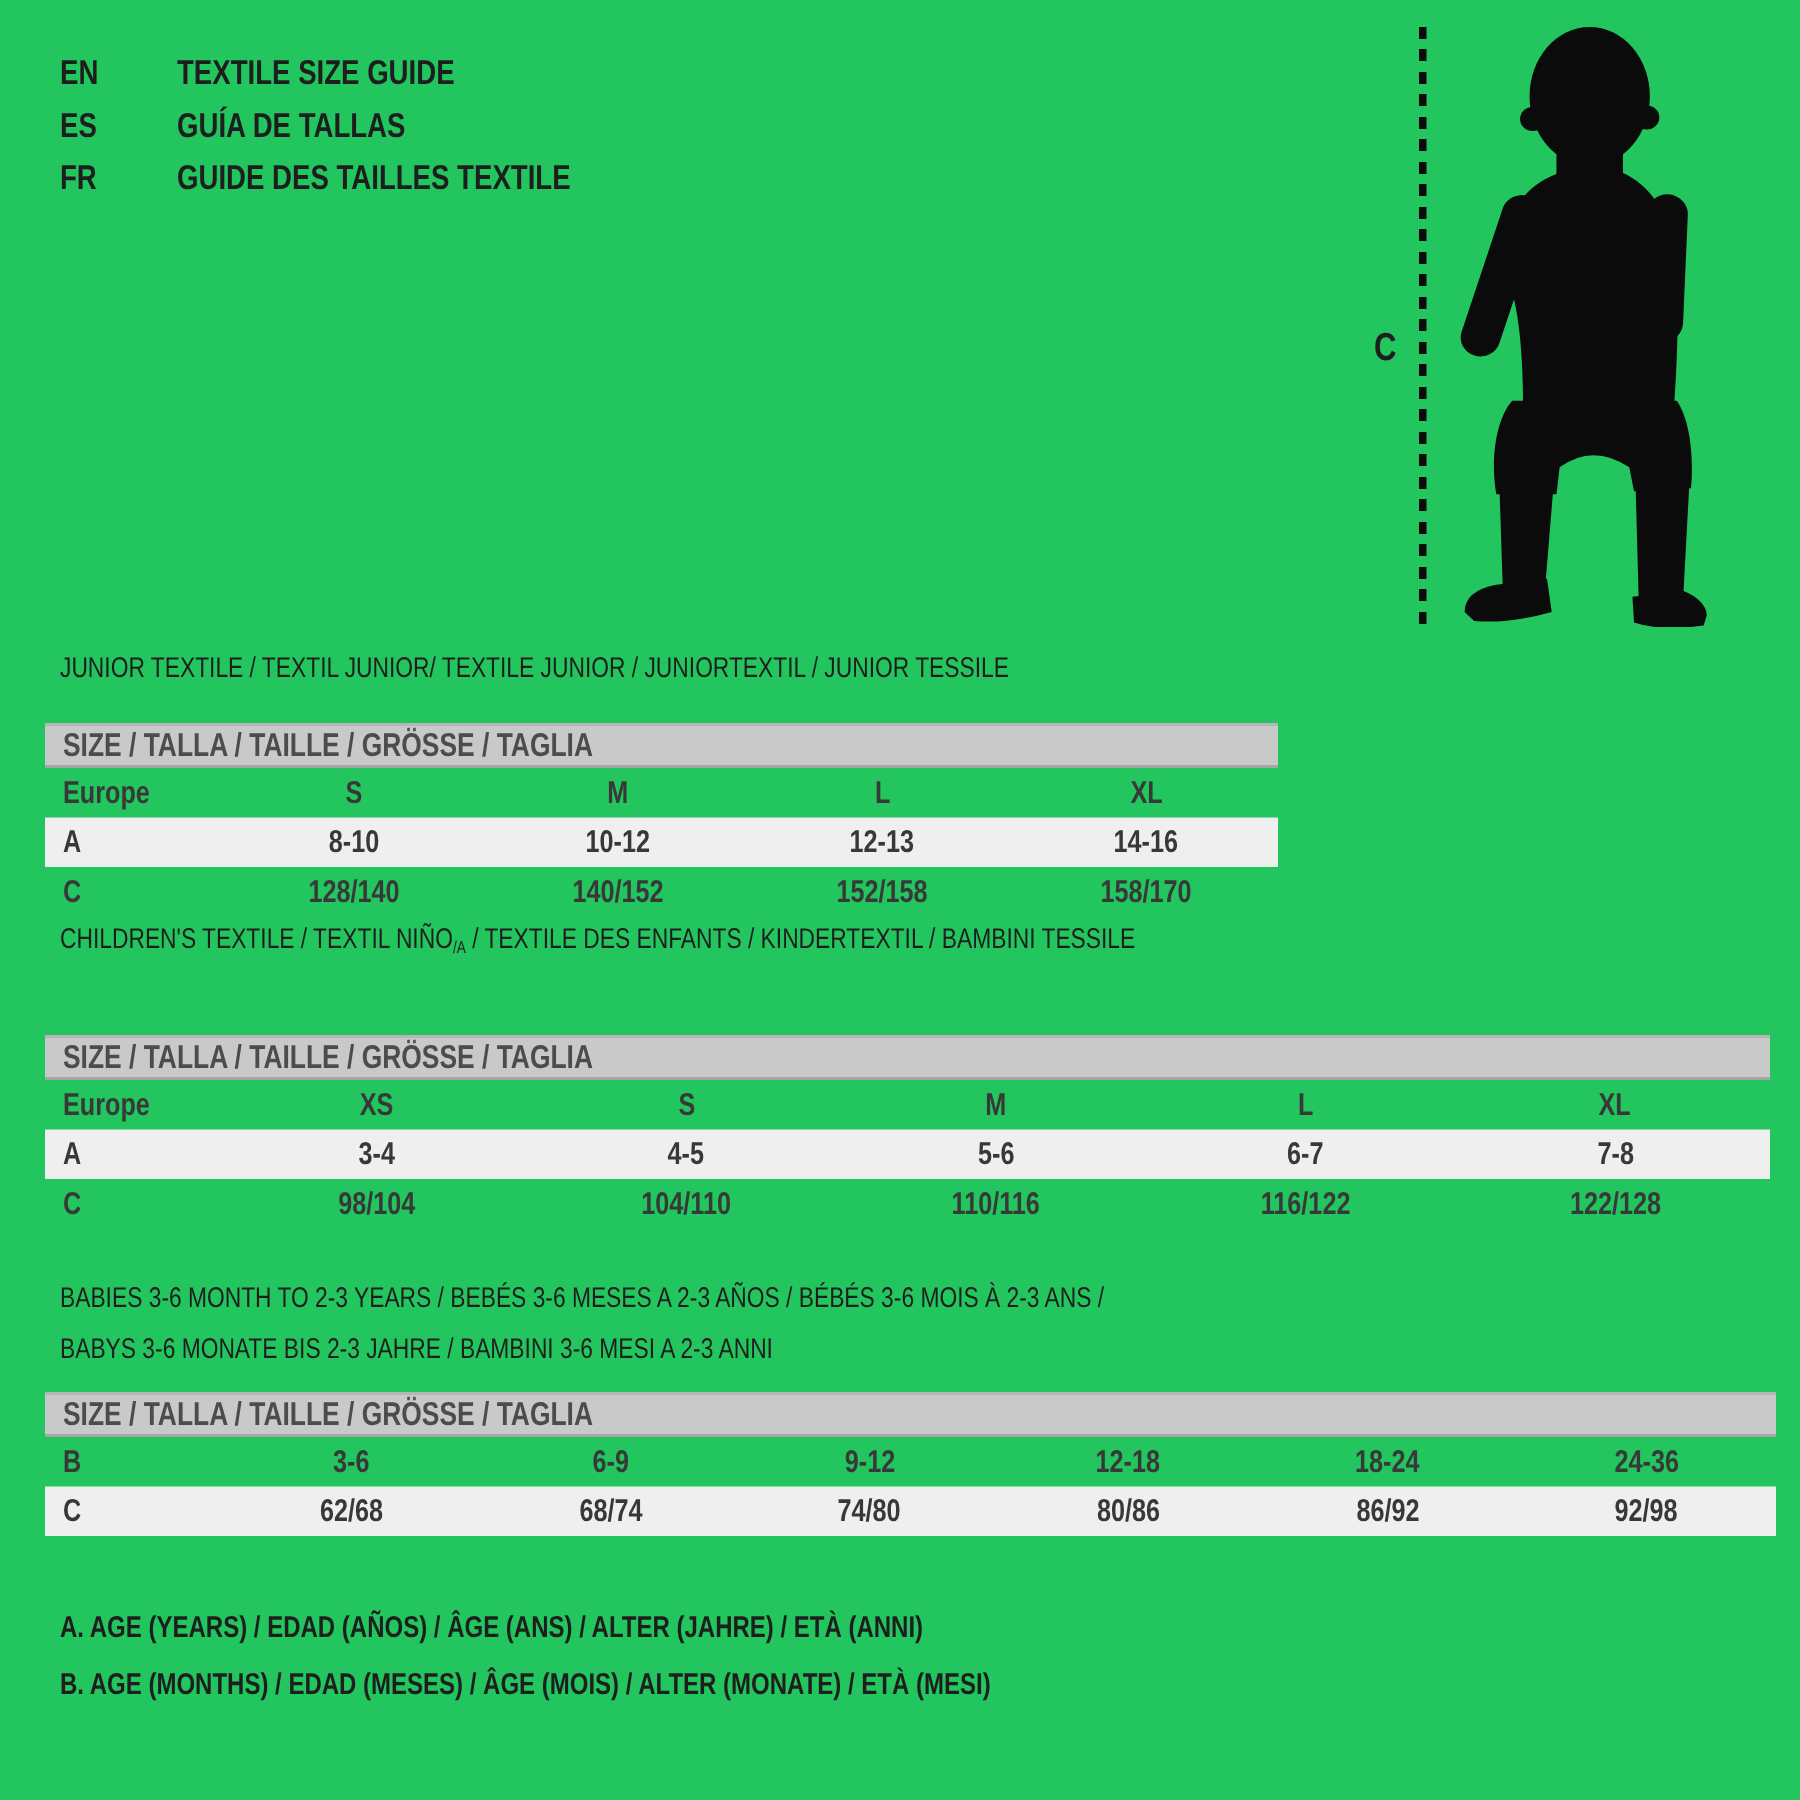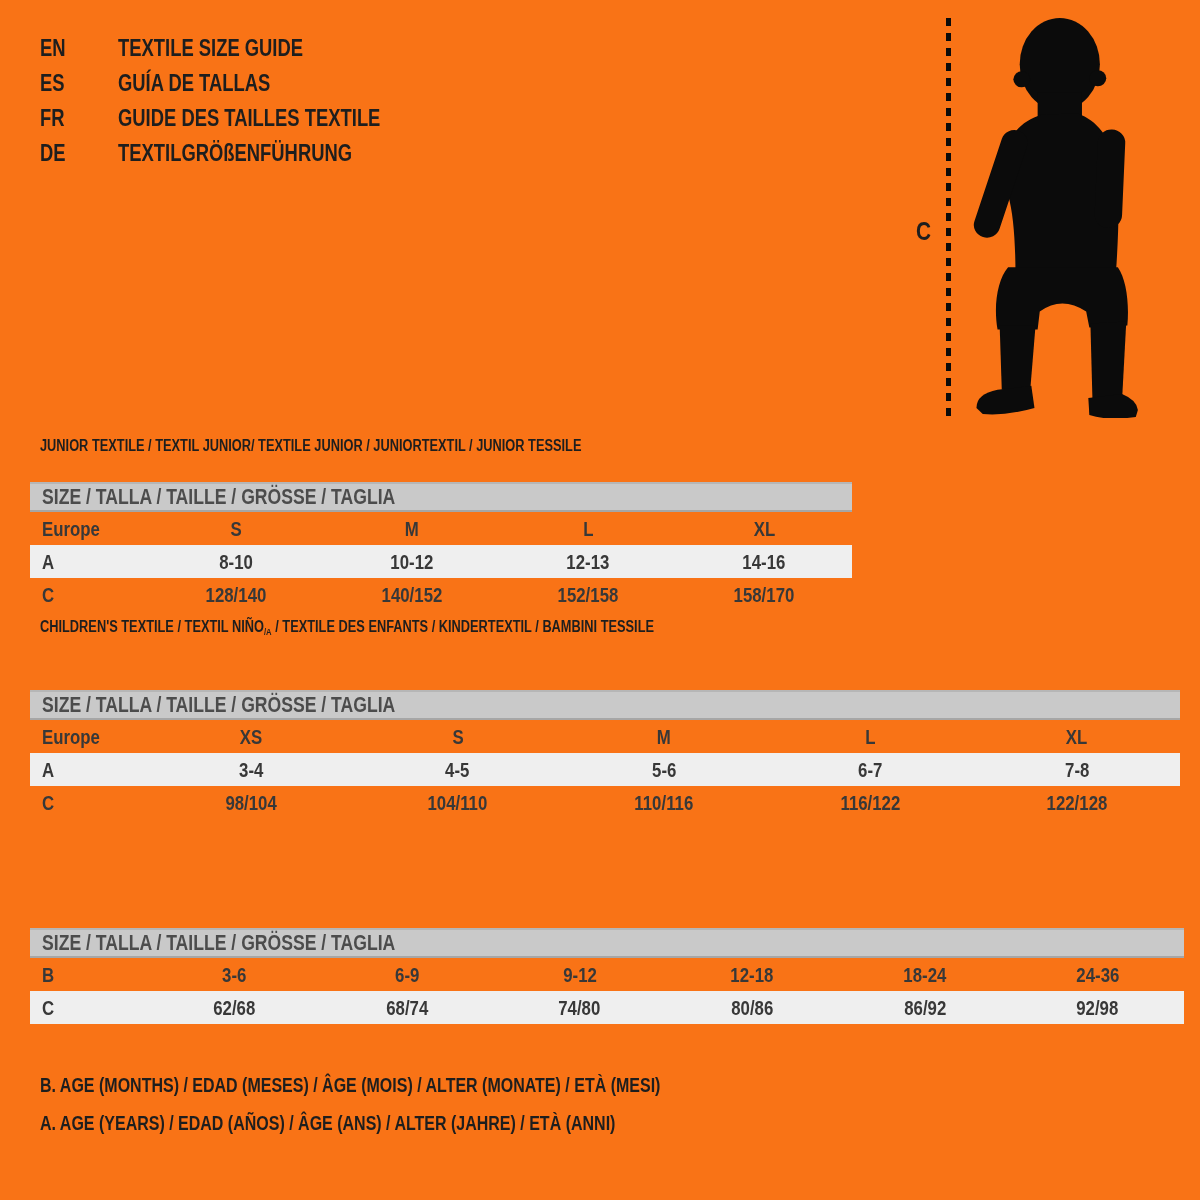--- a/index.html
+++ b/index.html
@@ -1,38 +1,38 @@
 <!DOCTYPE html>
 <html style="--ink: #1e1e1e; --inkCell: #383838; --inkMuted: #4c4c4c; --bar: #c9c9c9; --barEdge: #a6a6a6; --barEdgeTop: #b6b6b6; --rowAlt: #efefef; --silhouette: #0b0b0b;"><head>
 <meta charset="utf-8">
 <style>
   * { margin:0; padding:0; box-sizing:border-box; }
   html,body { background:#fff; }
   .page {
-    position:relative; width:1200px; height:1200px; background:#f97316;
+    position:relative; width:1200px; height:1200px; background:#22c55e;
     font-family:"Liberation Sans","DejaVu Sans",sans-serif; color:var(--ink,#222);
     overflow:hidden;
   }
   
   .cond { display:inline-block; transform:scaleX(0.8); transform-origin:0 50%; white-space:nowrap; }
   .cond-c { display:inline-block; transform:scaleX(0.8); transform-origin:50% 50%; white-space:nowrap; }
 
   
   .langs { position:absolute; left:40px; top:31px; }
   .lang-row { display:flex; height:35px; align-items:center; font-size:23px; font-weight:700; color:var(--ink); }
   .lang-code { width:78px; }
 
   
   .measure-line { position:absolute; left:946px; top:18px; width:5px; height:398px;
     background:repeating-linear-gradient(to bottom, var(--silhouette,#101010) 0 8px, transparent 8px 15px); }
   .measure-label { position:absolute; left:916px; top:216px; font-size:26px; font-weight:700; color:var(--ink); }
   .silhouette { position:absolute; left:968px; top:16px; width:172px; height:402px; color:var(--silhouette,#101010); }
 
   
-  .sec-title { position:absolute; left:40px; font-size:16px; font-weight:700; color:var(--ink); line-height:26px; }
+  .sec-title { position:absolute; left:40px; font-size:19px; font-weight:400; color:var(--ink); line-height:26px; }
   .sub { font-size:0.6em; vertical-align:-0.28em; letter-spacing:0; }
 
   
   .tbl { position:absolute; left:30px; }
   .tbl-bar { height:30px; background:var(--bar,#c9c9c9);
     border-top:2px solid var(--barEdgeTop,#b6b6b6); border-bottom:2px solid var(--barEdge,#a6a6a6);
     display:flex; align-items:center; padding-left:12px;
     font-size:22px; font-weight:700; color:var(--inkMuted,#4c4c4c);text-align:center; }
   .tbl-row { display:grid; height:33px; align-items:center; font-size:21px; font-weight:700; color:var(--inkCell,#383838); }
   .tbl-row.alt { background:var(--rowAlt,#efefef); }
@@ -64,24 +64,20 @@
       <span class="lang-code"><span class="cond">EN</span></span>
       <span class="cond">TEXTILE SIZE GUIDE</span>
     </div>
     <div class="lang-row">
       <span class="lang-code"><span class="cond">ES</span></span>
       <span class="cond">GUÍA DE TALLAS</span>
     </div>
     <div class="lang-row">
       <span class="lang-code"><span class="cond">FR</span></span>
       <span class="cond">GUIDE DES TAILLES TEXTILE</span>
-    </div>
-    <div class="lang-row">
-      <span class="lang-code"><span class="cond">DE</span></span>
-      <span class="cond">TEXTILGRÖßENFÜHRUNG</span>
     </div>
   </div>
 
   <div class="measure-line"></div>
   <div class="measure-label"><span class="cond">C</span></div>
   <svg class="silhouette" viewBox="0 0 163 400" preserveAspectRatio="none" aria-hidden="true">
     <g fill="currentColor" stroke="none">
       <ellipse cx="87" cy="48" rx="38" ry="46"></ellipse>
       <circle cx="51" cy="63" r="8"></circle>
       <circle cx="123" cy="62" r="8"></circle>
@@ -151,20 +147,24 @@
     <div class="tbl-row cols-5">
       <div class="cell-label"><span class="cond">C</span></div>
       <div class="cell"><span class="cond-c">98/104</span></div>
       <div class="cell"><span class="cond-c">104/110</span></div>
       <div class="cell"><span class="cond-c">110/116</span></div>
       <div class="cell"><span class="cond-c">116/122</span></div>
       <div class="cell"><span class="cond-c">122/128</span></div>
     </div>
   </div>
 
+  <div class="sec-title title-babies">
+    <span class="cond">BABIES 3-6 MONTH TO 2-3 YEARS / BEBÉS 3-6 MESES A 2-3 AÑOS / BÉBÉS 3-6 MOIS À 2-3 ANS /</span><br>
+    <span class="cond">BABYS 3-6 MONATE BIS 2-3 JAHRE / BAMBINI 3-6 MESI A 2-3 ANNI</span>
+  </div>
   <div class="tbl tbl-babies">
     <div class="tbl-bar">
         <span class="cond">SIZE / TALLA / TAILLE / GRÖSSE / TAGLIA</span>
       </div>
     <div class="tbl-row cols-6">
       <div class="cell-label"><span class="cond">B</span></div>
       <div class="cell"><span class="cond-c">3-6</span></div>
       <div class="cell"><span class="cond-c">6-9</span></div>
       <div class="cell"><span class="cond-c">9-12</span></div>
       <div class="cell"><span class="cond-c">12-18</span></div>
@@ -177,20 +177,20 @@
       <div class="cell"><span class="cond-c">68/74</span></div>
       <div class="cell"><span class="cond-c">74/80</span></div>
       <div class="cell"><span class="cond-c">80/86</span></div>
       <div class="cell"><span class="cond-c">86/92</span></div>
       <div class="cell"><span class="cond-c">92/98</span></div>
     </div>
   </div>
 
   <div class="legend">
     <div class="legend-line">
-        <span class="cond">B. AGE (MONTHS) / EDAD (MESES) / ÂGE (MOIS) / ALTER (MONATE) / ETÀ (MESI)</span>
+        <span class="cond">A. AGE (YEARS) / EDAD (AÑOS) / ÂGE (ANS) / ALTER (JAHRE) / ETÀ (ANNI)</span>
       </div>
     <div class="legend-line">
-        <span class="cond">A. AGE (YEARS) / EDAD (AÑOS) / ÂGE (ANS) / ALTER (JAHRE) / ETÀ (ANNI)</span>
+        <span class="cond">B. AGE (MONTHS) / EDAD (MESES) / ÂGE (MOIS) / ALTER (MONATE) / ETÀ (MESI)</span>
       </div>
   </div>
 
 </div>
 
 </body></html>

